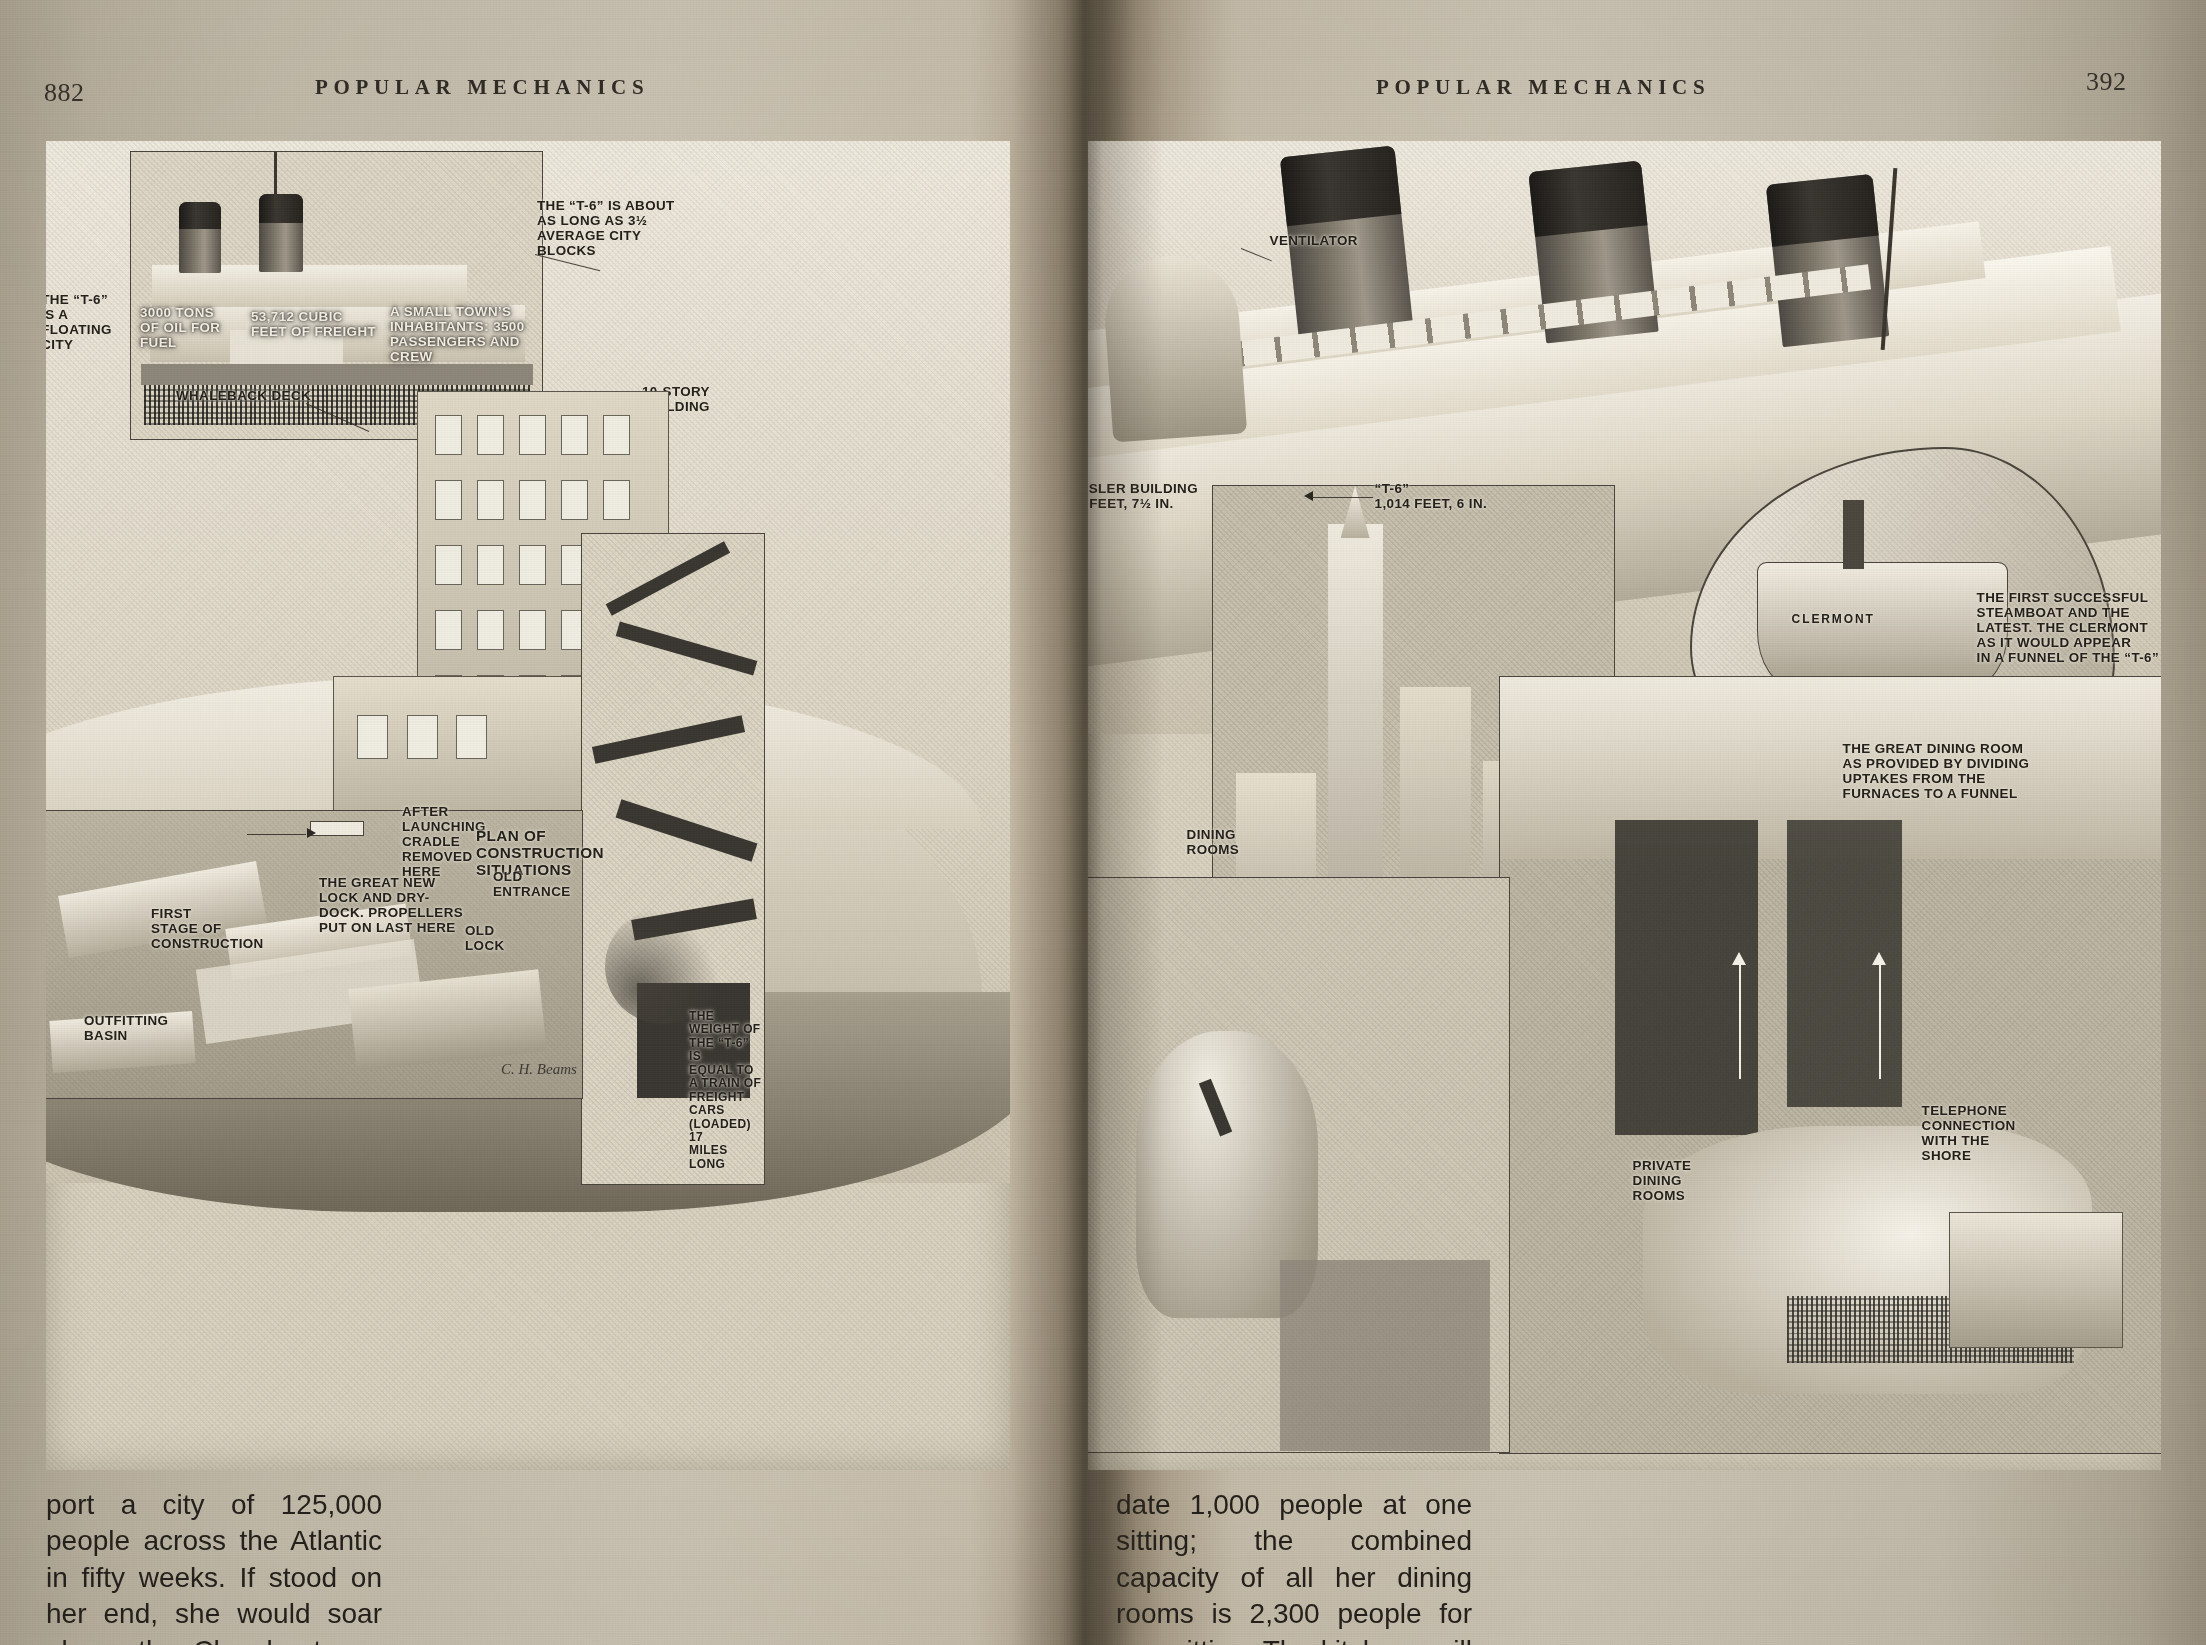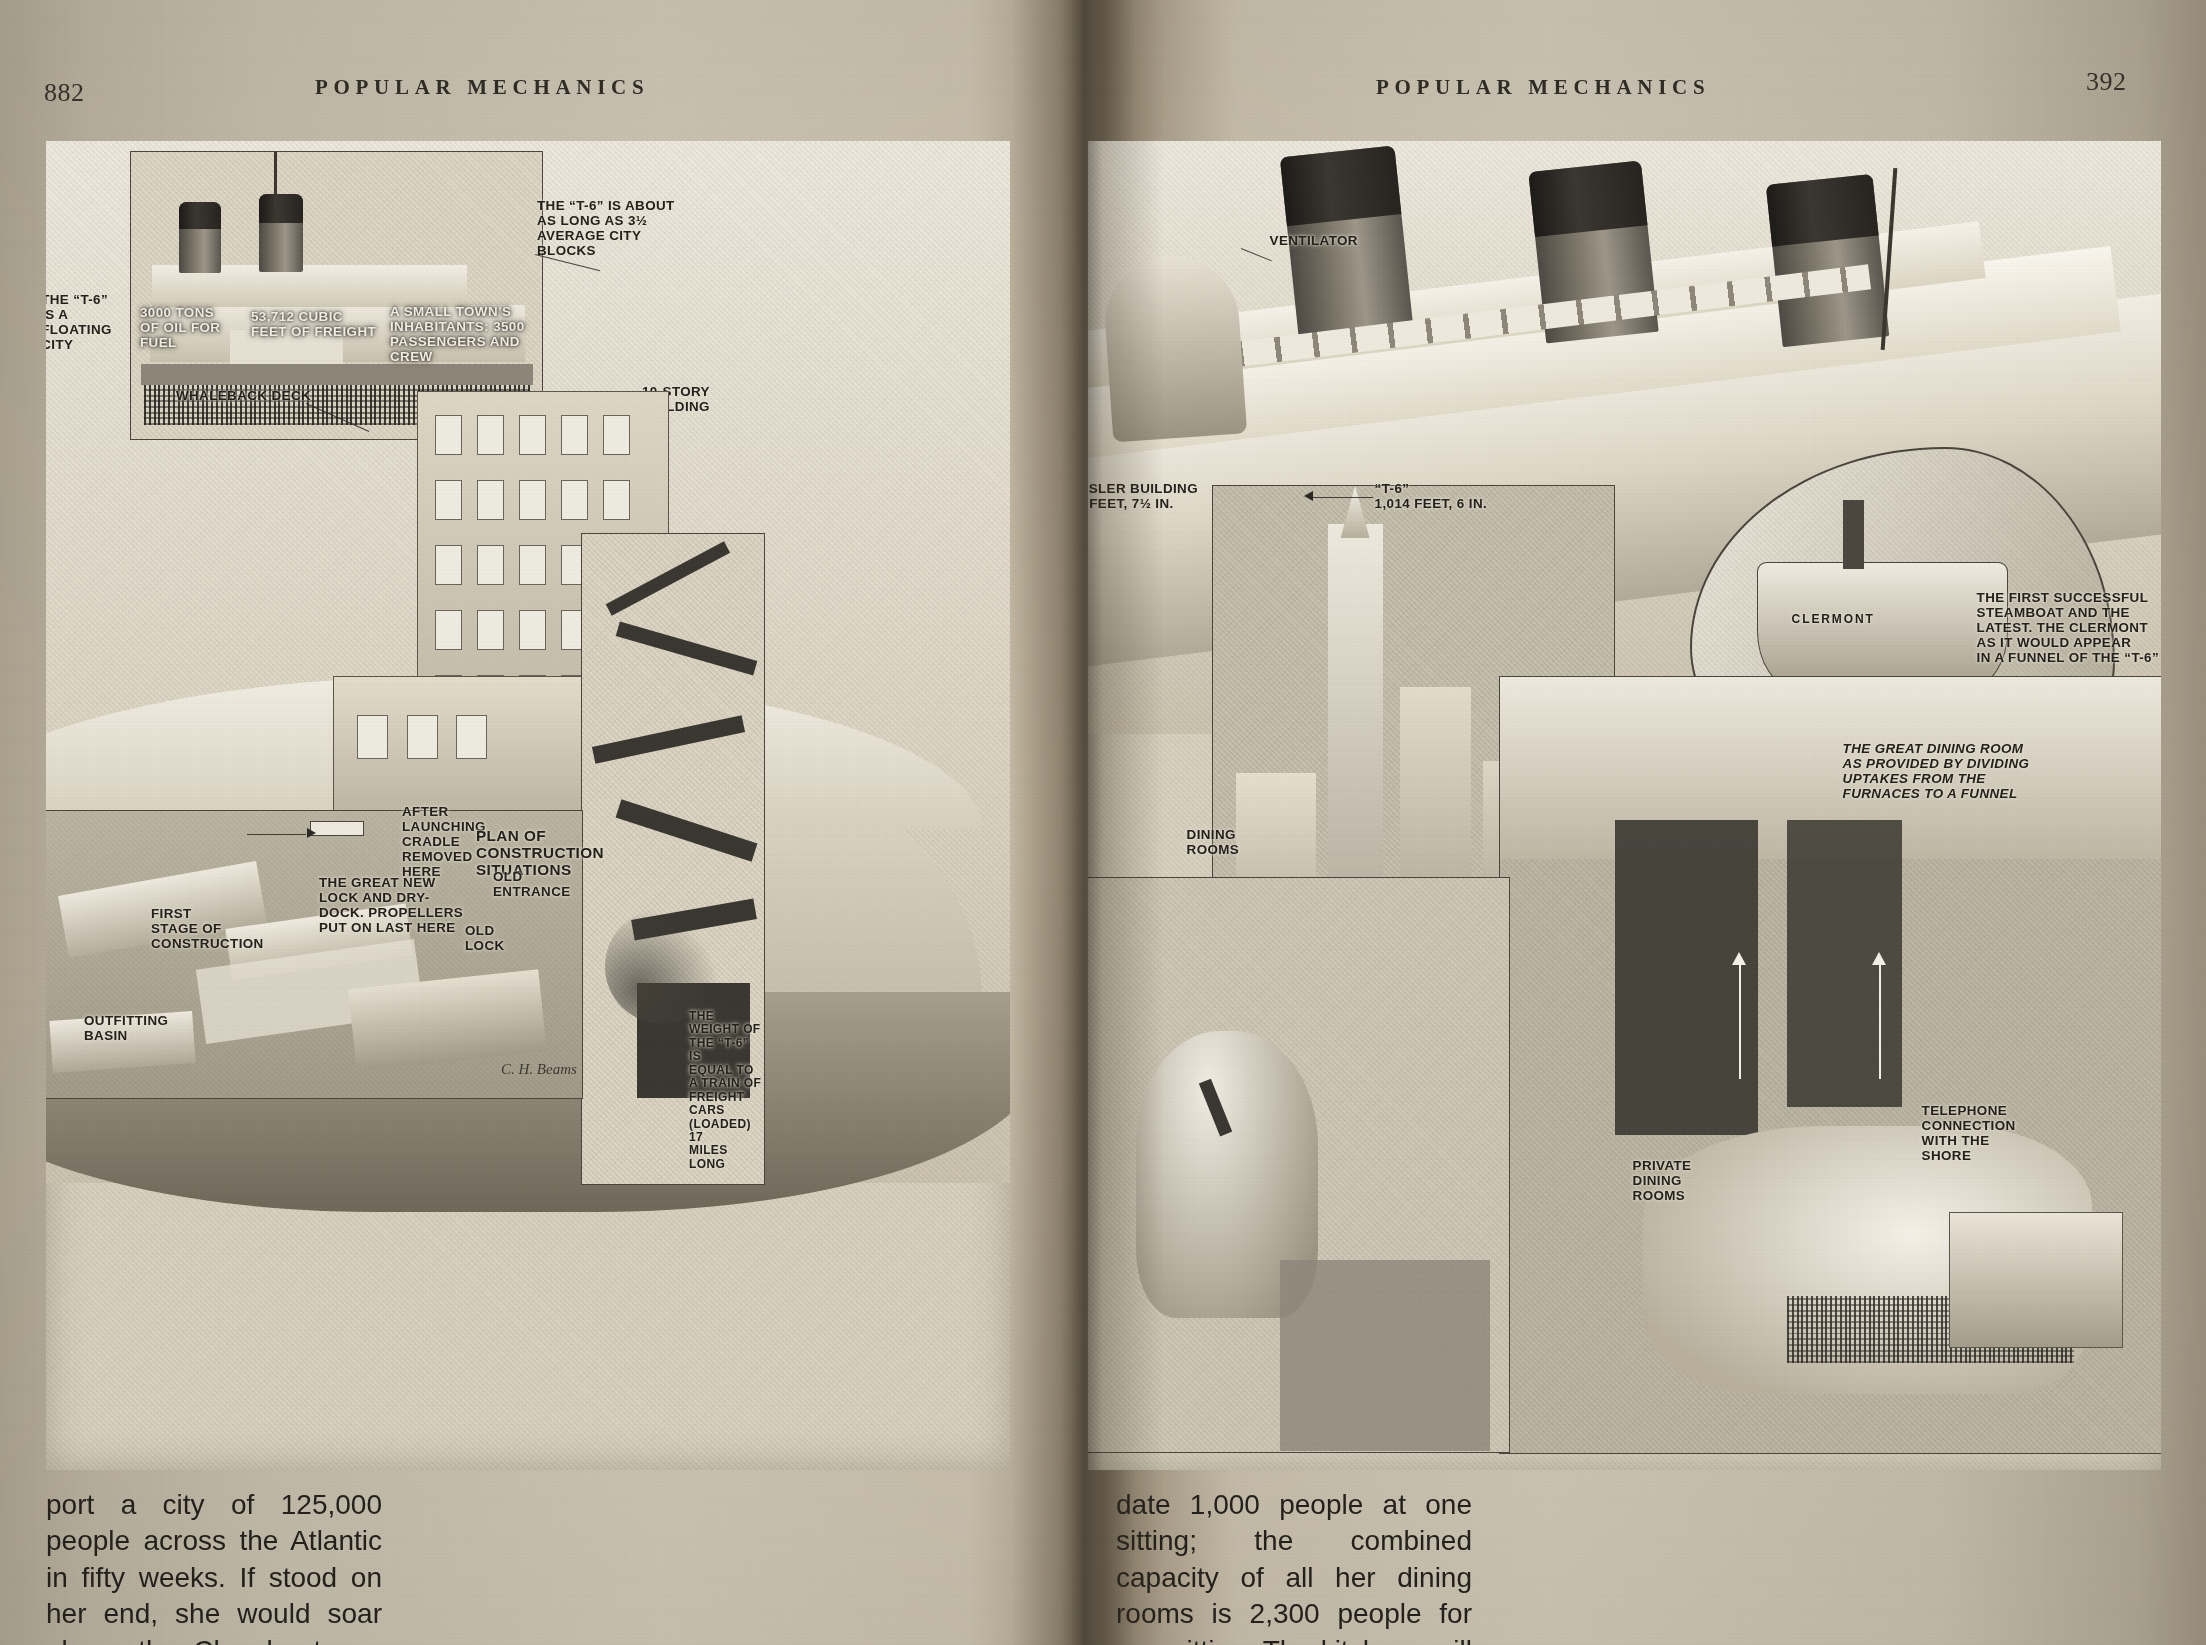--- a/index.html
+++ b/index.html
@@ -429,21 +429,21 @@
              background:radial-gradient(ellipse at 60% 40%, #f6f2e8, #b8b09d 80%); border-radius:40% 30% 18% 26%/34% 30% 30% 30%;"></div>
         <div class="crowd" style="left:287px; top:619px; width:287px; height:67px; opacity:.9;"></div>
         <div class="plate" style="left:449px; top:535px; width:172px; height:134px;
              background:linear-gradient(180deg,#ece6d8,#a59d8b); border:1.4px solid #5b564b;"></div>
 
         <div class="plate" style="left:239px; top:287px; width:2.9px; height:115px; background:#f5f1e6;"></div>
         <div class="arrowhead" style="left:232px; top:275px; border-width:0 7.6px 13.4px 7.6px; border-color:transparent transparent #f5f1e6 transparent;"></div>
         <div class="plate" style="left:379px; top:287px; width:2.9px; height:115px; background:#f5f1e6;"></div>
         <div class="arrowhead" style="left:372px; top:275px; border-width:0 7.6px 13.4px 7.6px; border-color:transparent transparent #f5f1e6 transparent;"></div>
       </div>
-      <div class="lbl" style="left:755px; top:600px; width:210px;font-style:italic;">THE GREAT DINING ROOM
+      <div class="lbl" style="left:755px; top:600px; width:210px;">THE GREAT DINING ROOM
 AS PROVIDED BY DIVIDING
 UPTAKES FROM THE
 FURNACES TO A FUNNEL</div>
       <div class="lbl" style="left:834px; top:962px; width:105px;">TELEPHONE
 CONNECTION
 WITH THE
 SHORE</div>
       <div class="lbl" style="left:545px; top:1017px; width:105px;">PRIVATE
 DINING
 ROOMS</div>

